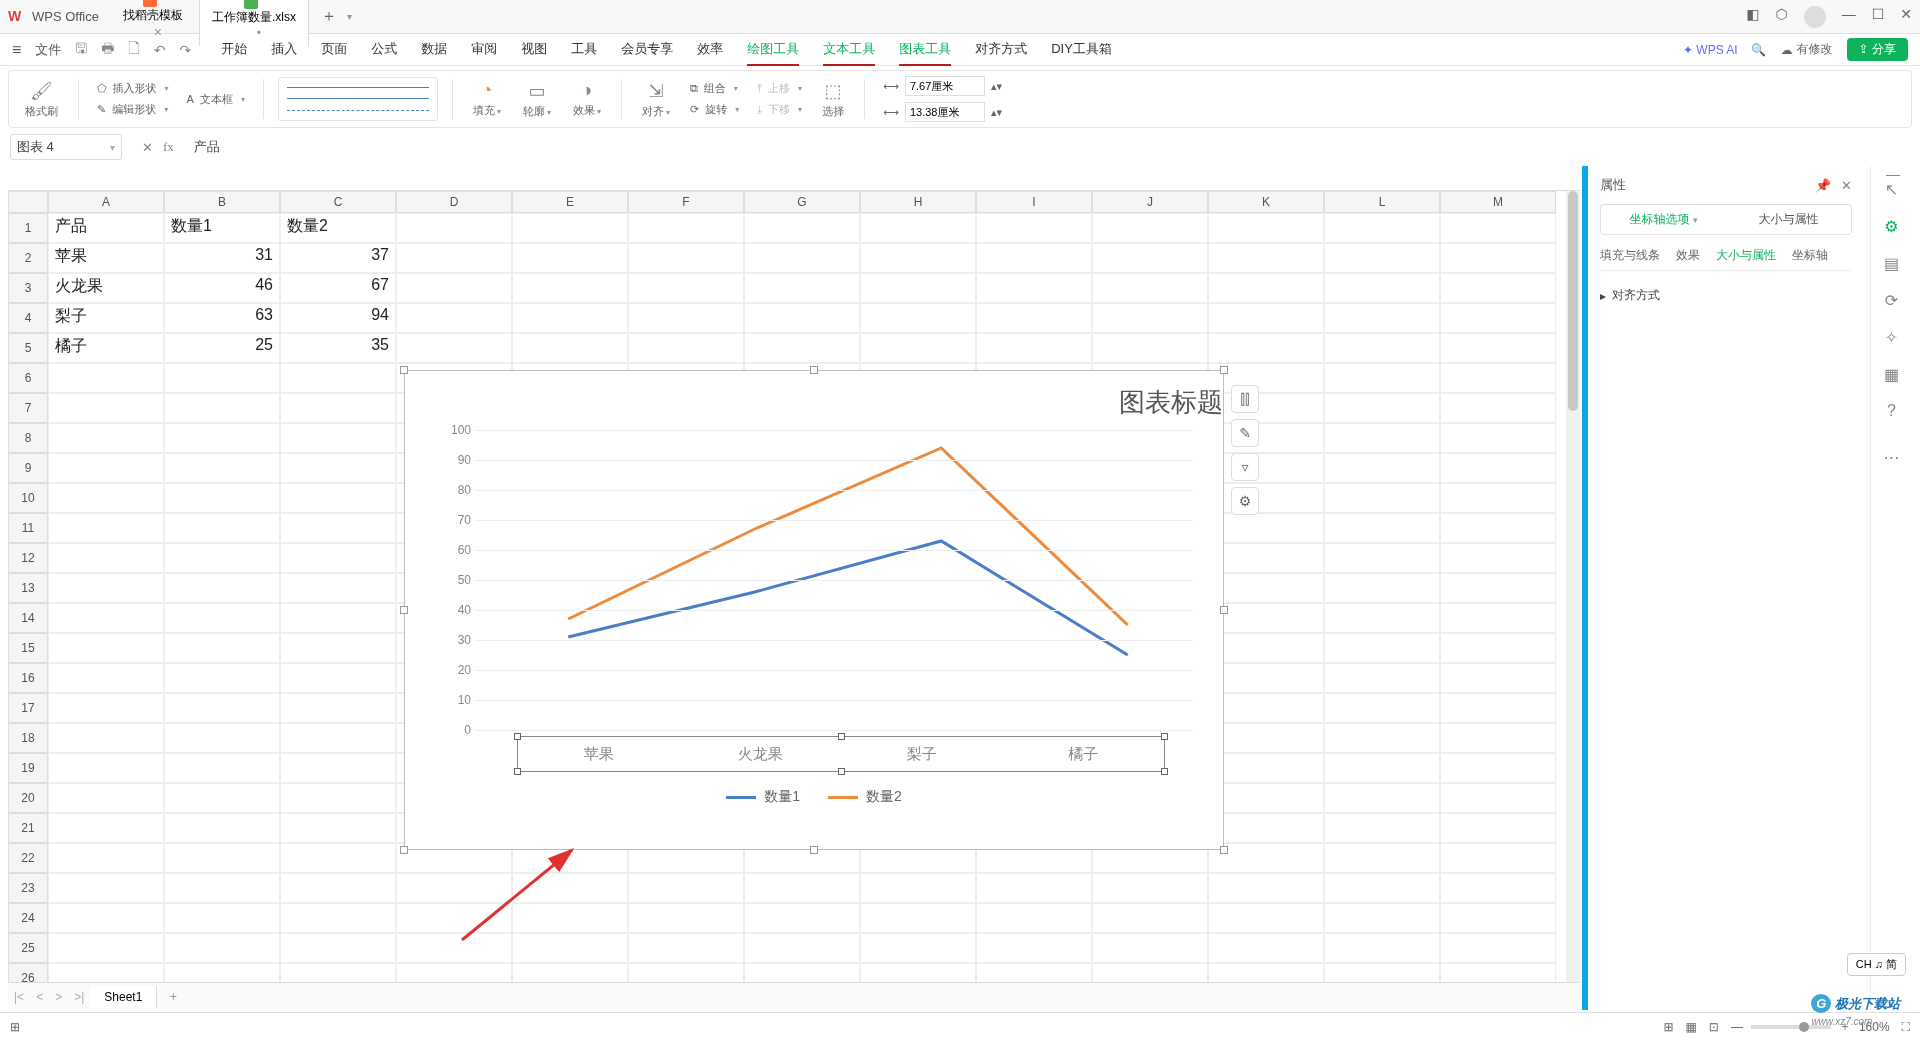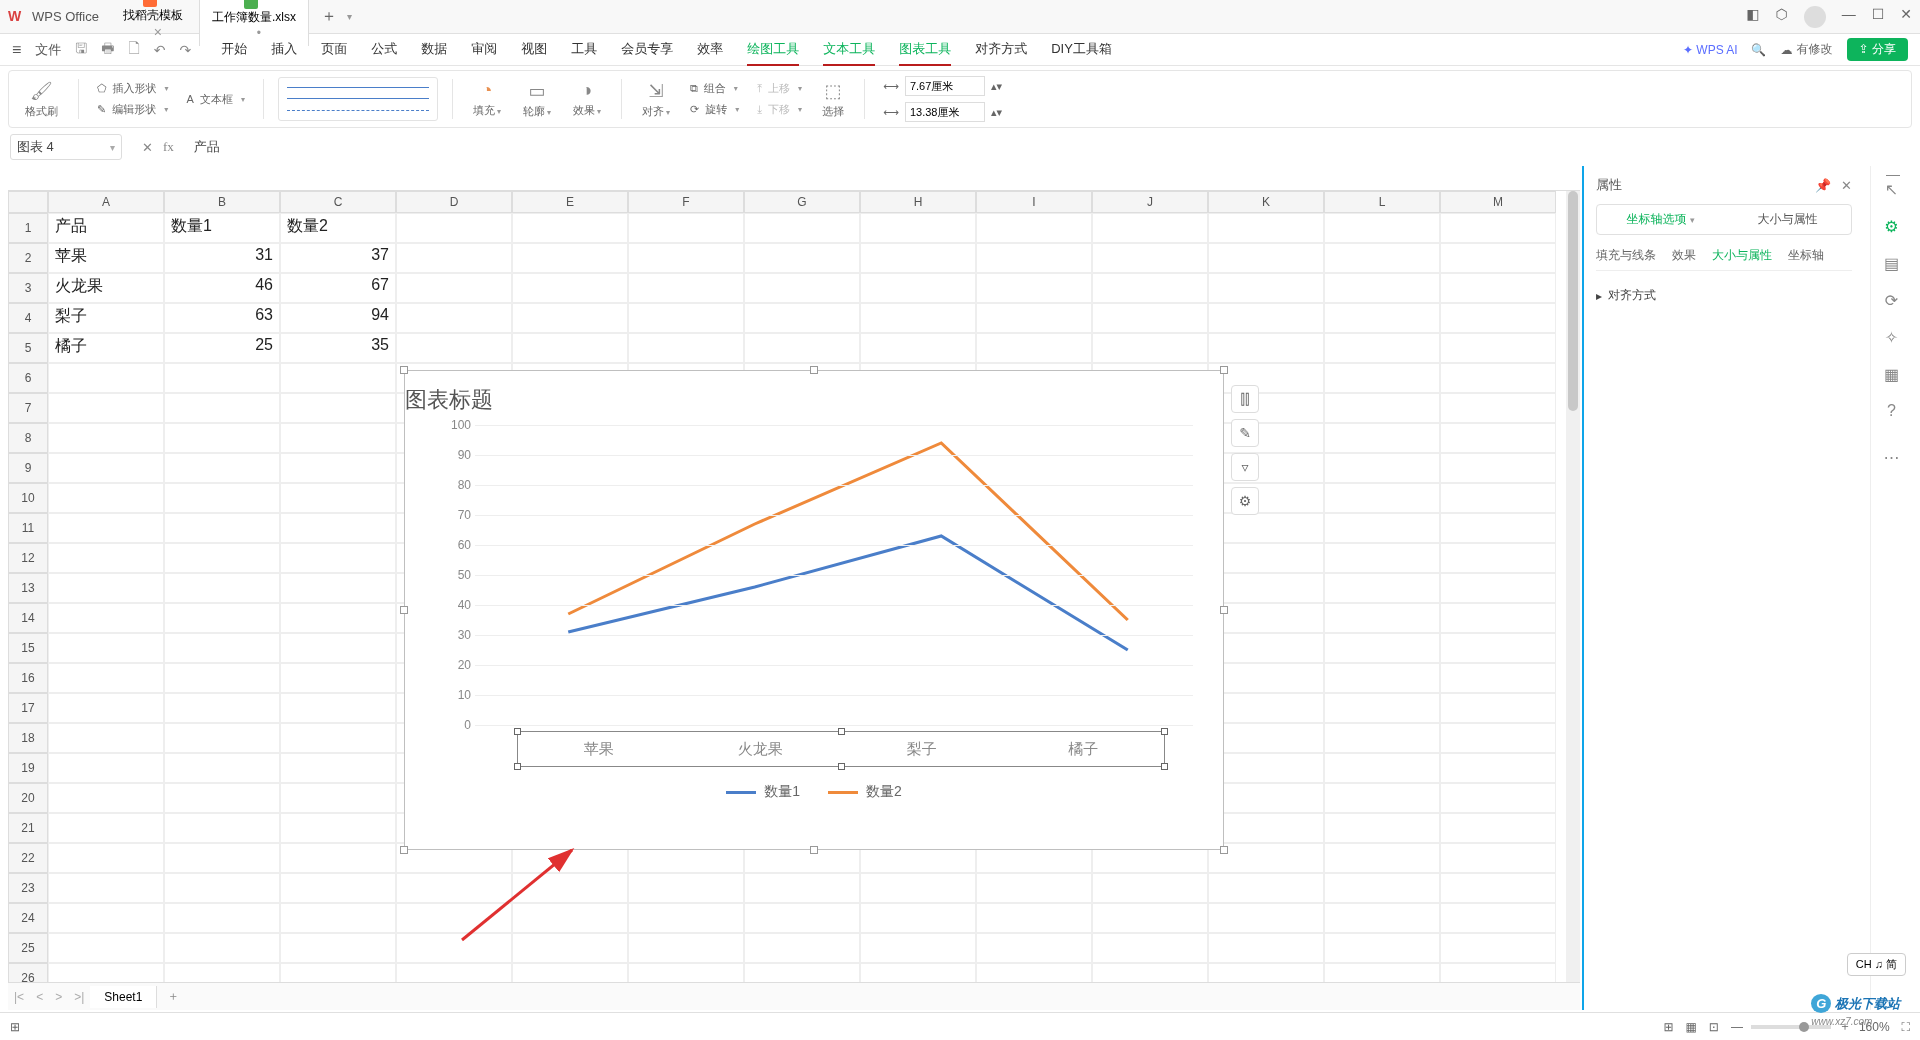--- a/index.html
+++ b/index.html
@@ -68,37 +68,37 @@
 .scroll-thumb-h { position:absolute; left:56%; width:200px; height:10px; background:#c8c8c8; border-radius:5px; top:2px;}
 .scroll-v { position:absolute; top:0; right:0; bottom:14px; width:14px; background:#f0f0f0;}
 .scroll-thumb-v { position:absolute; top:0; height:220px; width:10px; background:#c8c8c8; border-radius:5px; left:2px;}
 
 
 .chart-box { position: absolute; left: 404px; top: 370px; width: 820px; height: 480px; border: 1.5px solid #bfbfbf; background: #fff; }
 .chart-handle { position:absolute; width:8px; height:8px; background:#fff; border:1px solid #999;}
 .ch-tl{top:-5px;left:-5px;} .ch-tm{top:-5px;left:50%;margin-left:-4px;} .ch-tr{top:-5px;right:-5px;}
 .ch-ml{top:50%;left:-5px;margin-top:-4px;} .ch-mr{top:50%;right:-5px;margin-top:-4px;}
 .ch-bl{bottom:-5px;left:-5px;} .ch-bm{bottom:-5px;left:50%;margin-left:-4px;} .ch-br{bottom:-5px;right:-5px;}
-.chart-title { text-align:left; font-size: 22px; color:#555; padding: 14px 0 4px 0;}
+.chart-title { text-align:right; font-size: 26px; color:#555; padding: 14px 0 4px 0;}
 .plot-area { position: relative; margin: 6px 30px 0 42px; height: 300px;}
 .gridline { position:absolute; left:28px; right:0; border-top:1px solid #eee;}
 .y-tick { position:absolute; left:0; width:24px; text-align:right; font-size:12px; color:#888; transform: translateY(-50%);}
 .xaxis-box { position:absolute; left:70px; right:28px; bottom:-42px; display:flex; border:1px solid #bbb; height: 36px;}
 .xaxis-box.sel { border-color:#888;}
 .xaxis-box span { flex:1; text-align:center; font-size:15px; color:#888; line-height:34px;}
 .xh { position:absolute; width:7px; height:7px; background:#fff; border:1px solid #666;}
 .legend { display:flex; gap:28px; justify-content:center; margin-top: 58px; font-size:14px; color:#666;}
 .leg-item { display:flex; align-items:center; gap:8px;}
 .leg-line { width:30px; height:3px;}
 .chart-float-btns { position:absolute; right:-36px; top:14px; display:flex; flex-direction:column; gap:6px;}
 .cf-btn { width:28px; height:28px; border:1px solid #ddd; border-radius:4px; background:#fff; display:flex; align-items:center; justify-content:center; font-size:14px; color:#666; cursor:pointer;}
 .arrow-annot { position:absolute; left:452px; top:840px; width:140px; height:110px; pointer-events:none;}
 
 
-.rpanel { position:absolute; top:166px; right:56px; bottom:30px; width:282px; border-left:2px solid #0ea5e9; background:#fff; padding:10px 12px; font-size:12px;}
+.rpanel { position:absolute; top:166px; right:56px; bottom:30px; width:282px; border-left:6px solid #0ea5e9; background:#fff; padding:10px 12px; font-size:12px;}
 .rp-hdr { display:flex; align-items:center; justify-content:space-between; color:#555; font-size:13px; margin-bottom: 10px;}
 .rp-hdr-r { display:flex; gap:10px; color:#888;}
 .rp-seg { display:flex; border:1px solid #e0e0e0; border-radius:4px; overflow:hidden; margin-bottom:12px;}
 .rp-seg div { flex:1; text-align:center; padding:6px 0; font-size:12px; cursor:pointer; color:#555;}
 .rp-seg div.act { color:#0db45c;}
 .rp-tabs { display:flex; gap:16px; font-size:12px; color:#666; border-bottom:1px solid #eee; padding-bottom:6px; margin-bottom:10px;}
 .rp-tabs span { cursor:pointer; }
 .rp-tabs .act { color:#0db45c;}
 .rp-row { display:flex; align-items:center; gap:6px; color:#444; padding:6px 0; cursor:pointer;}
 

